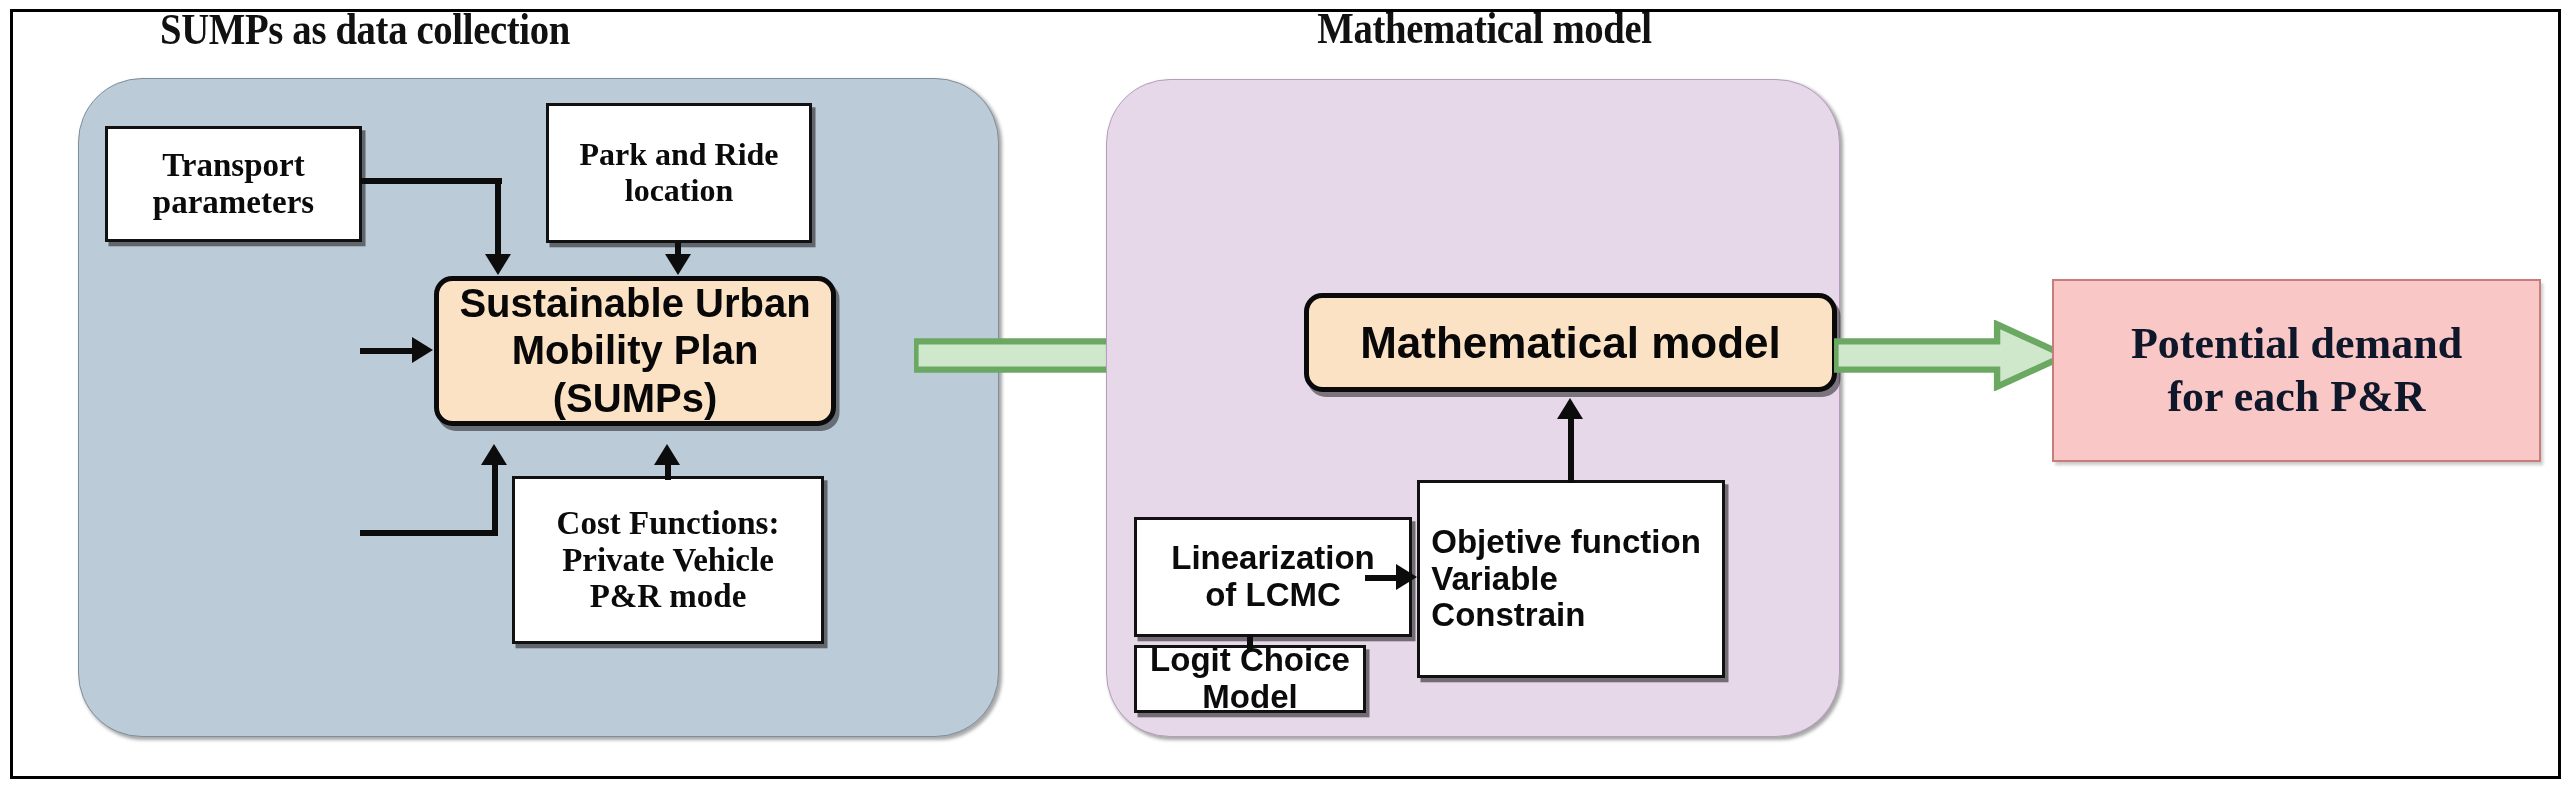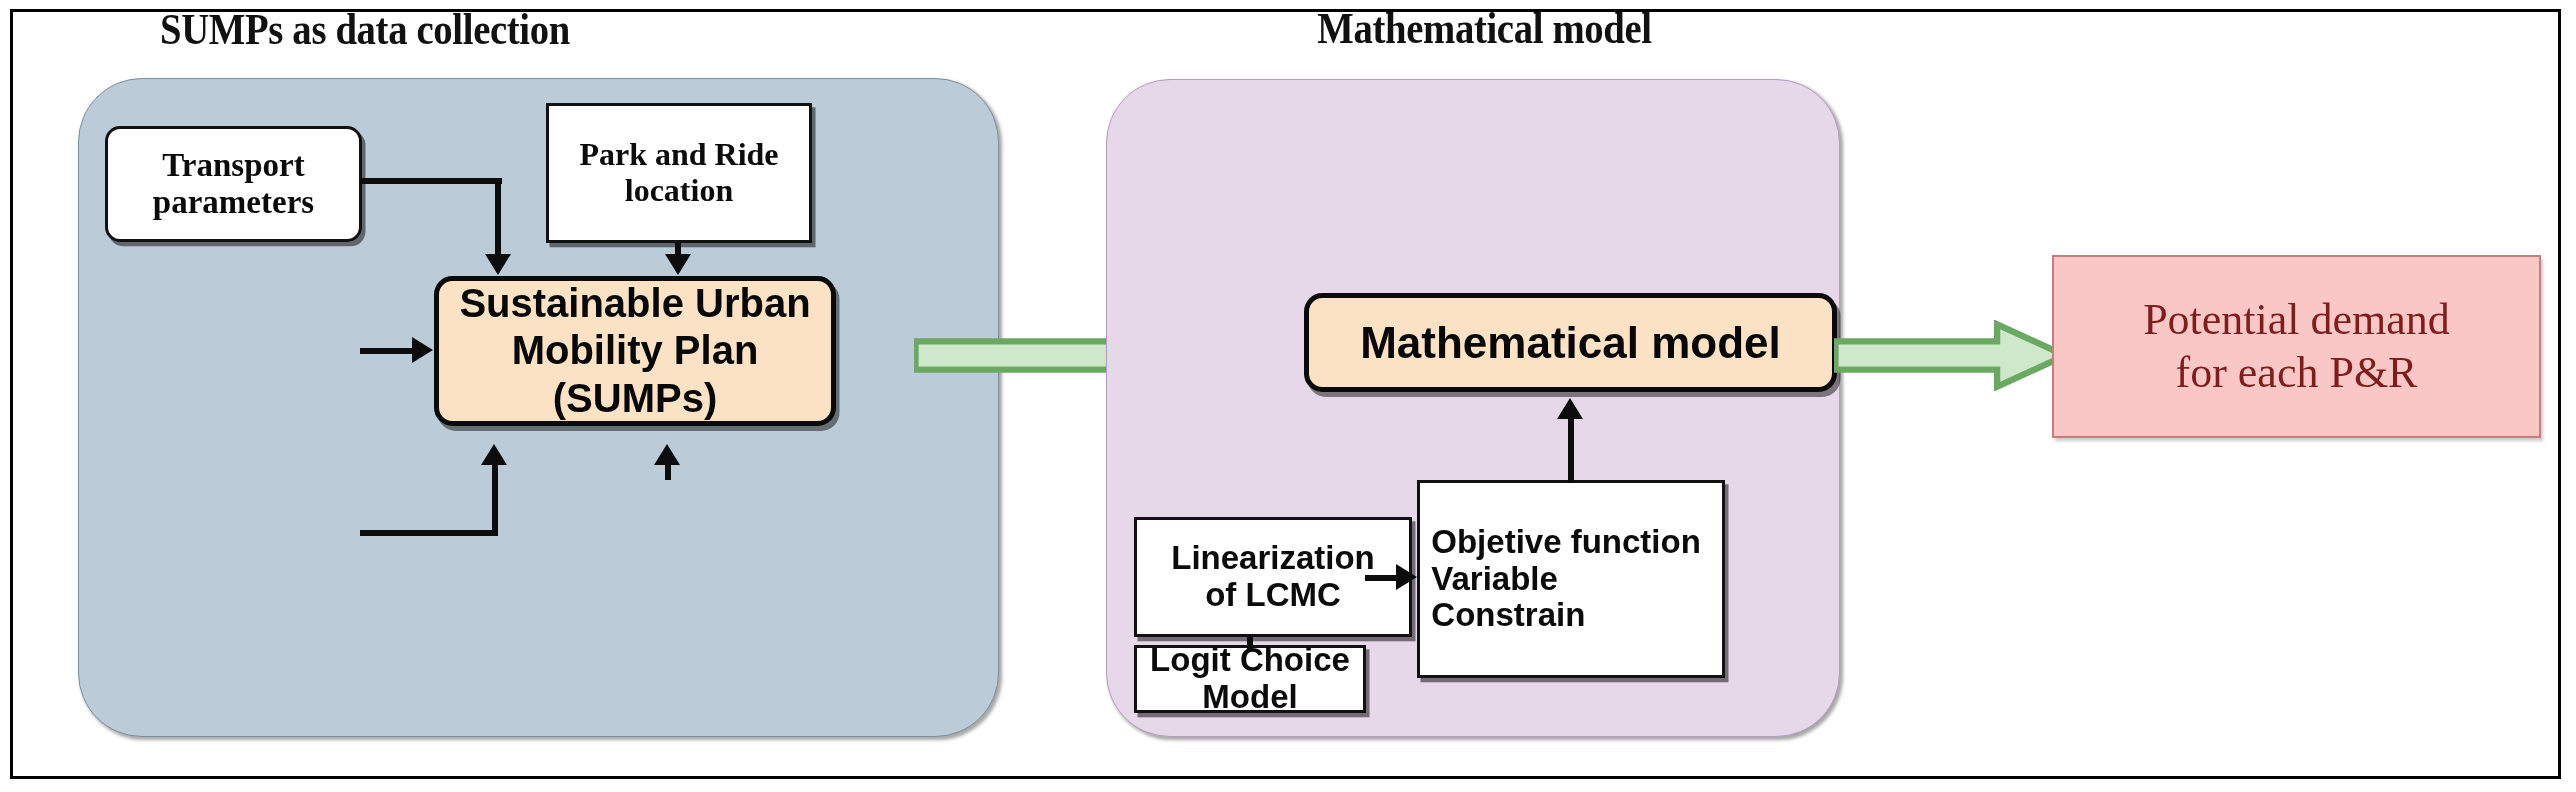--- a/index.html
+++ b/index.html
@@ -106,24 +106,25 @@
     position: absolute;
     box-sizing: border-box;
     background: #fac7c7;
     border: 2.8px solid #c87d7d;
     box-shadow: 2.8px 3.5px 2.8px rgba(0,0,0,0.2);
     display: flex;
     align-items: center;
     justify-content: center;
     text-align: center;
     font-family: "Liberation Serif", serif;
-    font-weight: normal;
-    color: #7f1d1d;
+    font-weight: bold;
+    color: #0f172a;
     line-height: 1.2;
     padding: 4.3px 8.5px;
+    margin-top: 24px;
   }
 
   
   .seg-h, .seg-v {
     position: absolute;
     background: #0c0c0c;
   }
   .seg-h { height: 6.4px; }
   .seg-v { width: 6.4px; }
 
@@ -157,26 +158,27 @@
 <body>
 
 <div id="canvas">
 
   <div class="outer-frame"></div>
 
   <div class="group-title" style="left:92px; top:4.3px; width:546px;">SUMPs as data collection</div>
 
   <div class="panel panel-blue" style="left:78px; top:78px; width:921px; height:659px;"></div>
 
-  <div class="box serif" style="left:105px; top:126px; width:257px; height:116px; font-size:33px;border-radius:15px;">Transport<br>parameters</div>
+  <div class="box serif" style="left:105px; top:126px; width:257px; height:116px; font-size:33px;">Transport<br>parameters</div>
 
   <div class="box serif" style="left:546px; top:103px; width:266px; height:140px; font-size:32px;">Park and Ride<br>location</div>
 
 
 
+  <div class="box serif" style="left:512px; top:476px; width:312px; height:168px; font-size:33px;">Cost Functions:<br>Private Vehicle<br>P&amp;R mode</div>
 
   <div class="proc" style="left:434px; top:276px; width:402px; height:150px; font-size:40px;">Sustainable Urban<br>Mobility Plan (SUMPs)</div>
 
   <div class="seg-h" style="left:360px; top:178px; width:142px;"></div>
   <div class="seg-v" style="left:495px; top:178px; height:78px;"></div>
   <div class="arrowhead-down" style="left:485px; top:254px;"></div>
 
   <div class="seg-v" style="left:675px; top:243px; height:12.8px;"></div>
   <div class="arrowhead-down" style="left:665px; top:254px;"></div>
 

